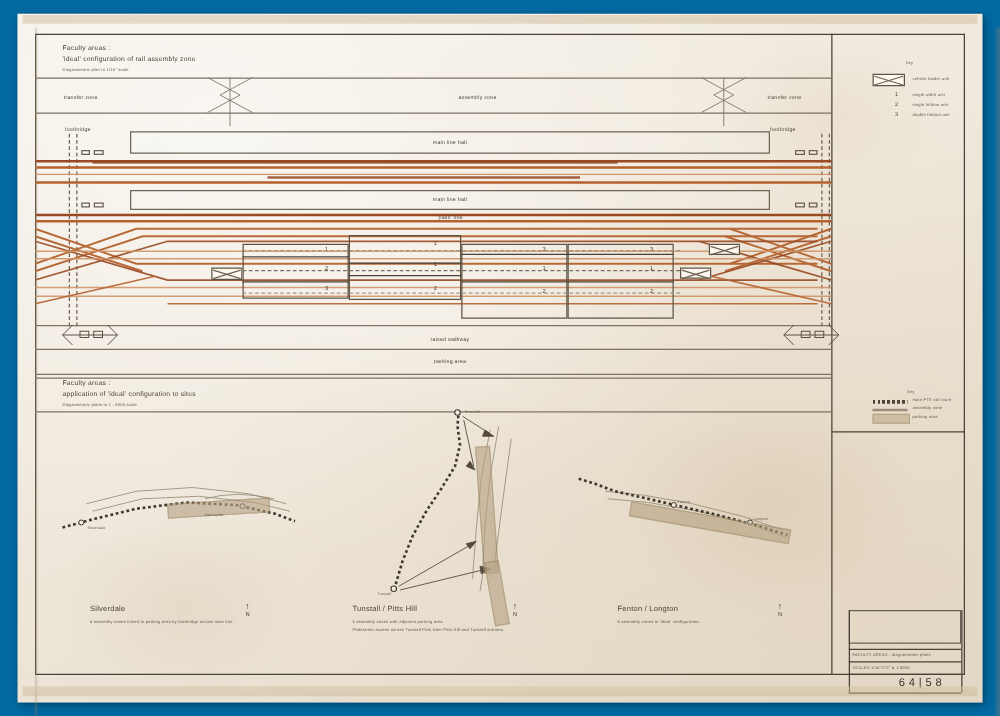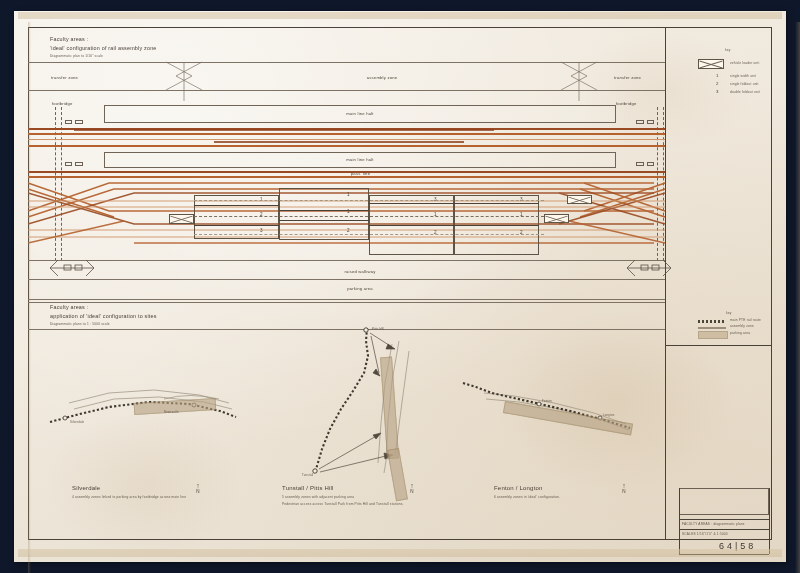--- a/index.html
+++ b/index.html
@@ -1,19 +1,19 @@
 <!DOCTYPE html>
 <html><head>
 <meta charset="utf-8">
 <style>
   html,body{margin:0;padding:0;background:#9b9b96;}
   body{font-family:"Liberation Sans",sans-serif;}
   #sheet{
     position:relative;width:800px;height:573px;overflow:hidden;
-    background:#0f172a;
+    background:#0369a1;
   }
   
   #paper{
     position:absolute;left:14px;top:11px;width:772px;height:551px;
     background:
       radial-gradient(ellipse at 20% 15%, rgba(255,255,255,.55), rgba(255,255,255,0) 55%),
       radial-gradient(ellipse at 85% 80%, rgba(226,210,186,.55), rgba(255,255,255,0) 60%),
       linear-gradient(160deg,#f3eee4 0%,#f0e9dd 40%,#eae2d4 75%,#e3dacb 100%);
     box-shadow:0 0 2px rgba(0,0,0,.35), 2px 3px 7px rgba(0,0,0,.28);
   }

